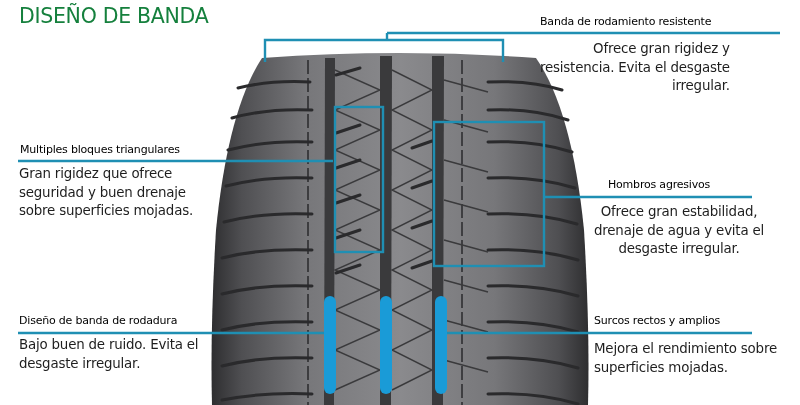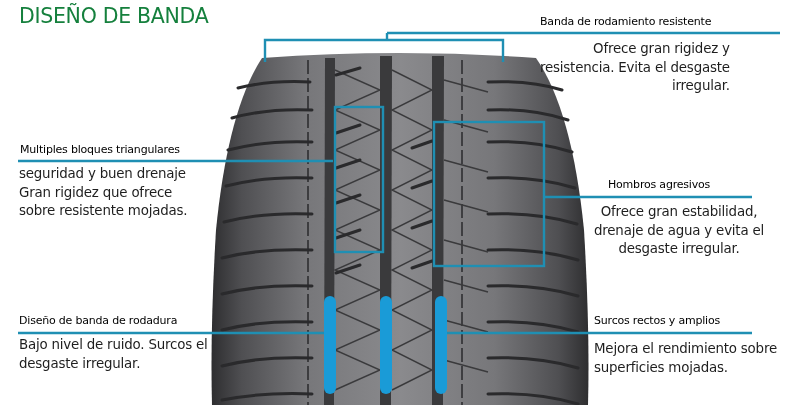--- a/index.html
+++ b/index.html
@@ -120,35 +120,35 @@
 
 <div class="heading" style="left:540px; top:15px;">Banda de rodamiento resistente</div>
 <div class="desc" style="left:540px; top:40px;text-align:right;">
   <div>Ofrece gran rigidez y</div>
   <div>resistencia. Evita el desgaste</div>
   <div>irregular.</div>
 </div>
 
 <div class="heading" style="left:20px; top:143px;">Multiples bloques triangulares</div>
 <div class="desc" style="left:19px; top:165px;">
+  <div>Gran rigidez que ofrece</div>
   <div>seguridad y buen drenaje</div>
-  <div>Gran rigidez que ofrece</div>
-  <div>sobre resistente mojadas.</div>
+  <div>sobre superficies mojadas.</div>
 </div>
 
 <div class="heading" style="left:608px; top:178px;">Hombros agresivos</div>
 <div class="desc" style="left:594px; top:203px;text-align:center;">
   <div>Ofrece gran estabilidad,</div>
   <div>drenaje de agua y evita el</div>
   <div>desgaste irregular.</div>
 </div>
 
 <div class="heading" style="left:19px; top:314px;">Diseño de banda de rodadura</div>
 <div class="desc" style="left:19px; top:336px;">
-  <div>Bajo nivel de ruido. Surcos el</div>
+  <div>Bajo buen de ruido. Evita el</div>
   <div>desgaste irregular.</div>
 </div>
 
 <div class="heading" style="left:594px; top:314px;">Surcos rectos y amplios</div>
 <div class="desc" style="left:594px; top:340px;">
   <div>Mejora el rendimiento sobre</div>
   <div>superficies mojadas.</div>
 </div>
 
 </body></html>

